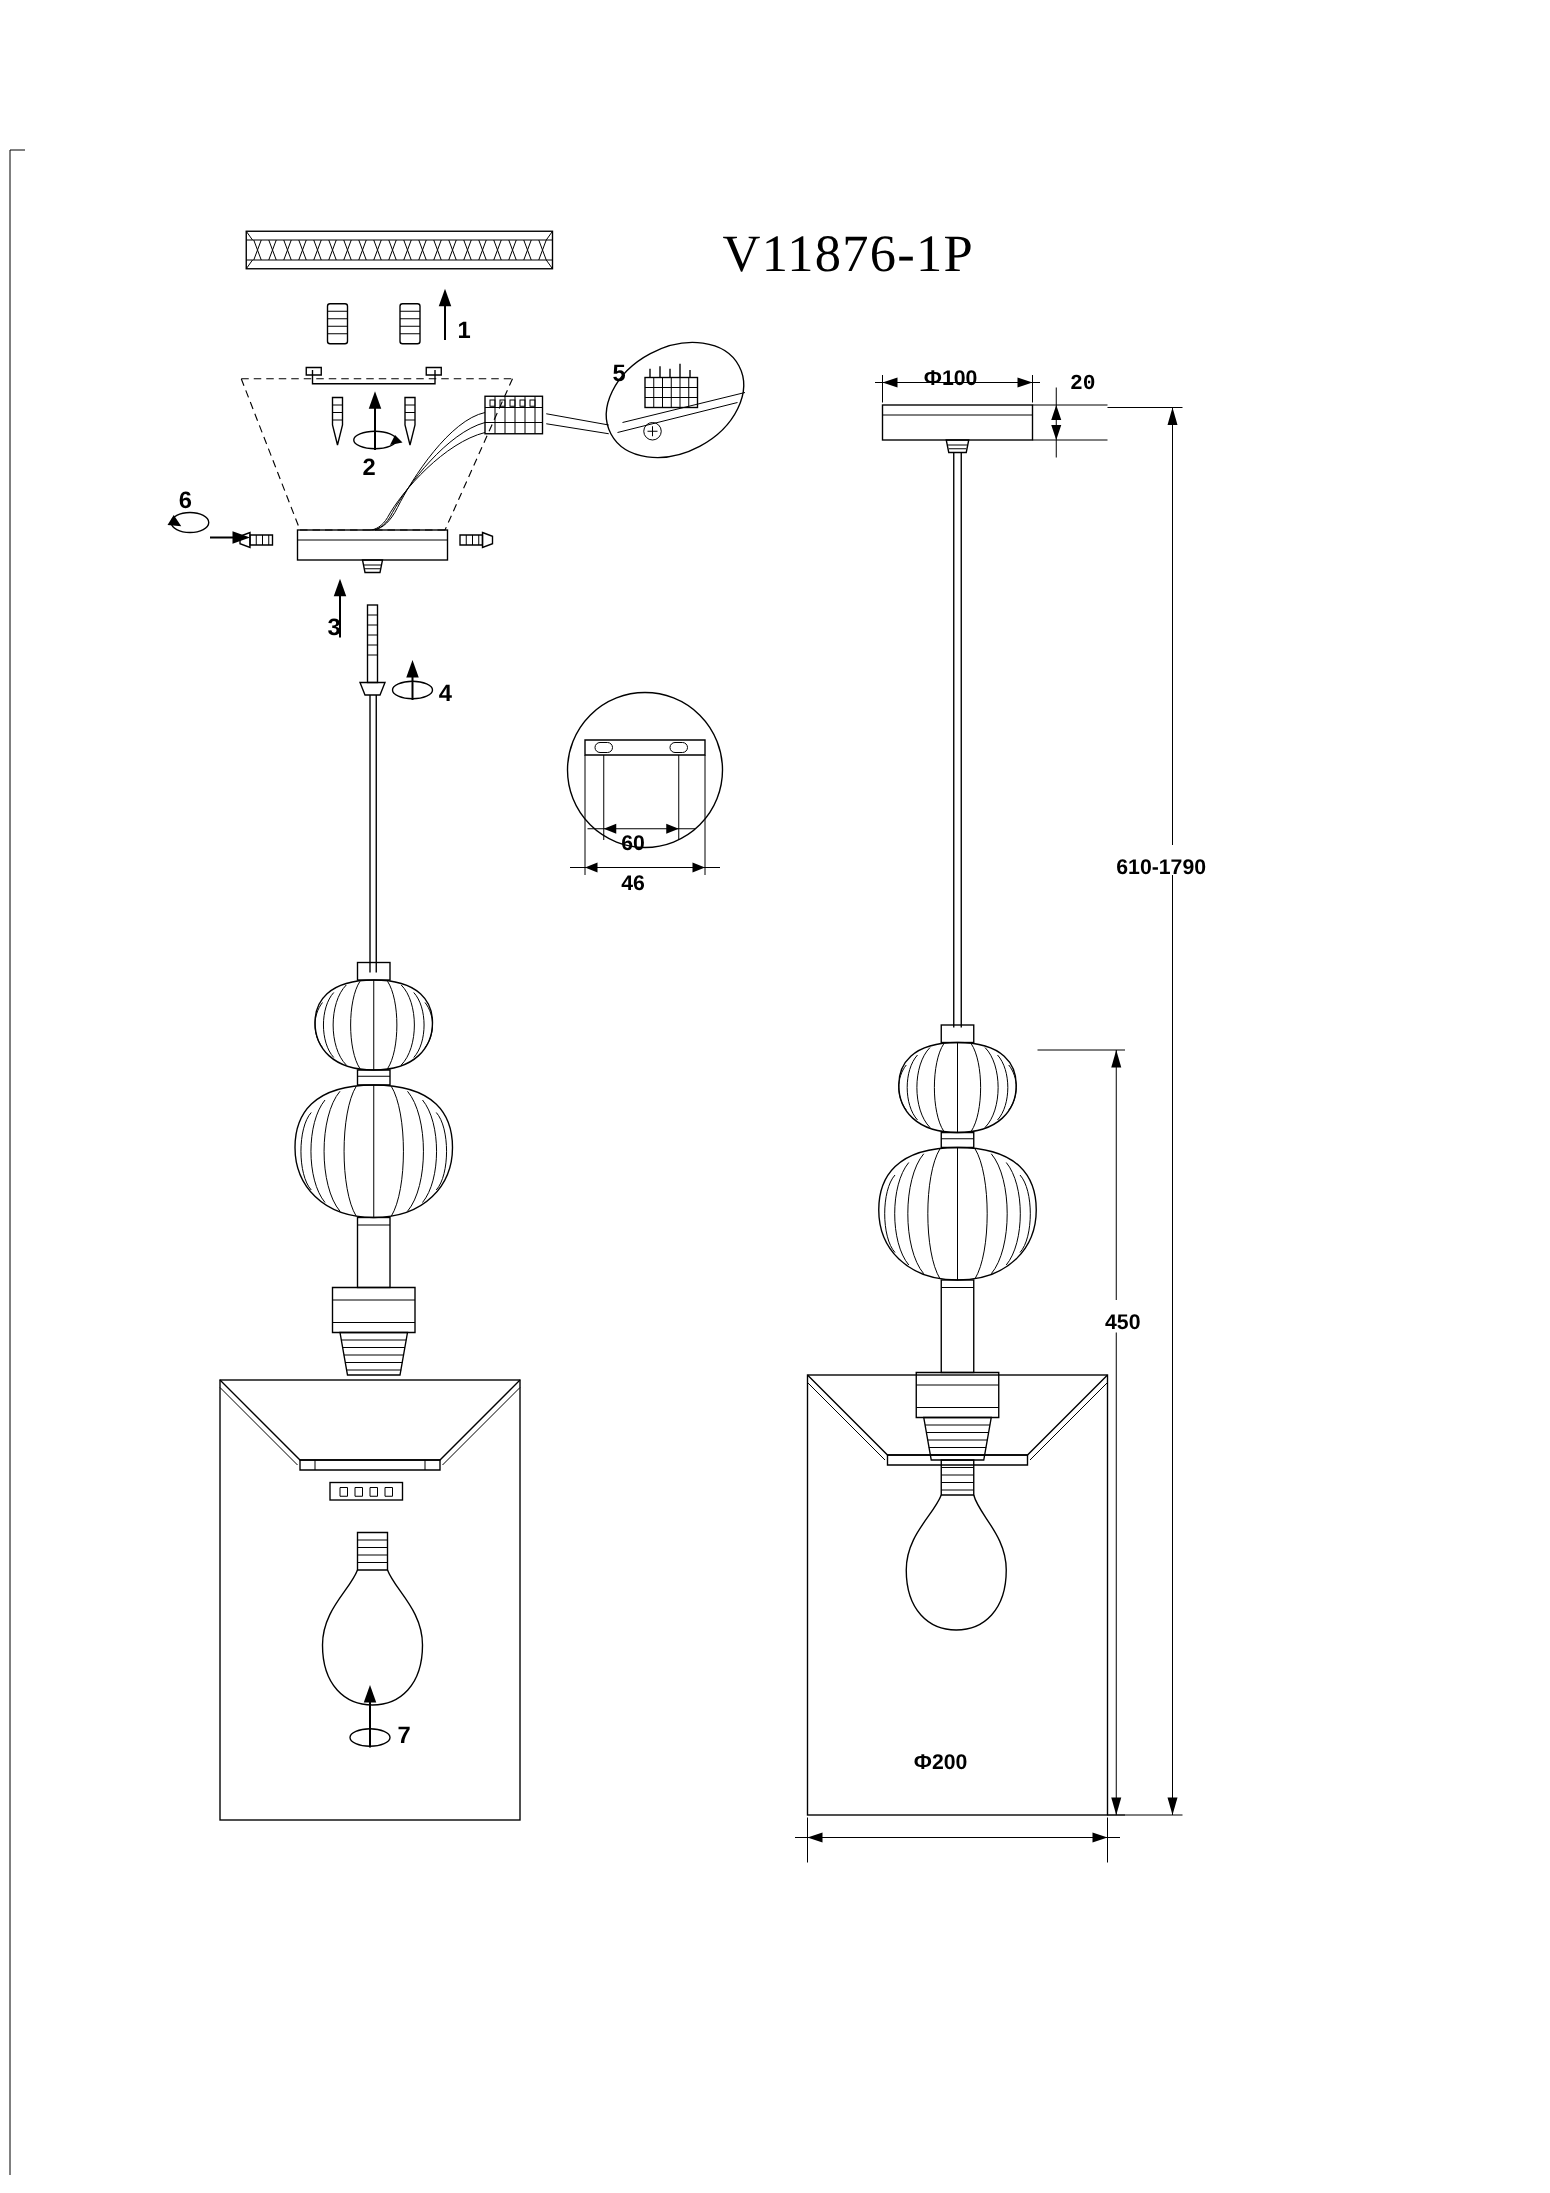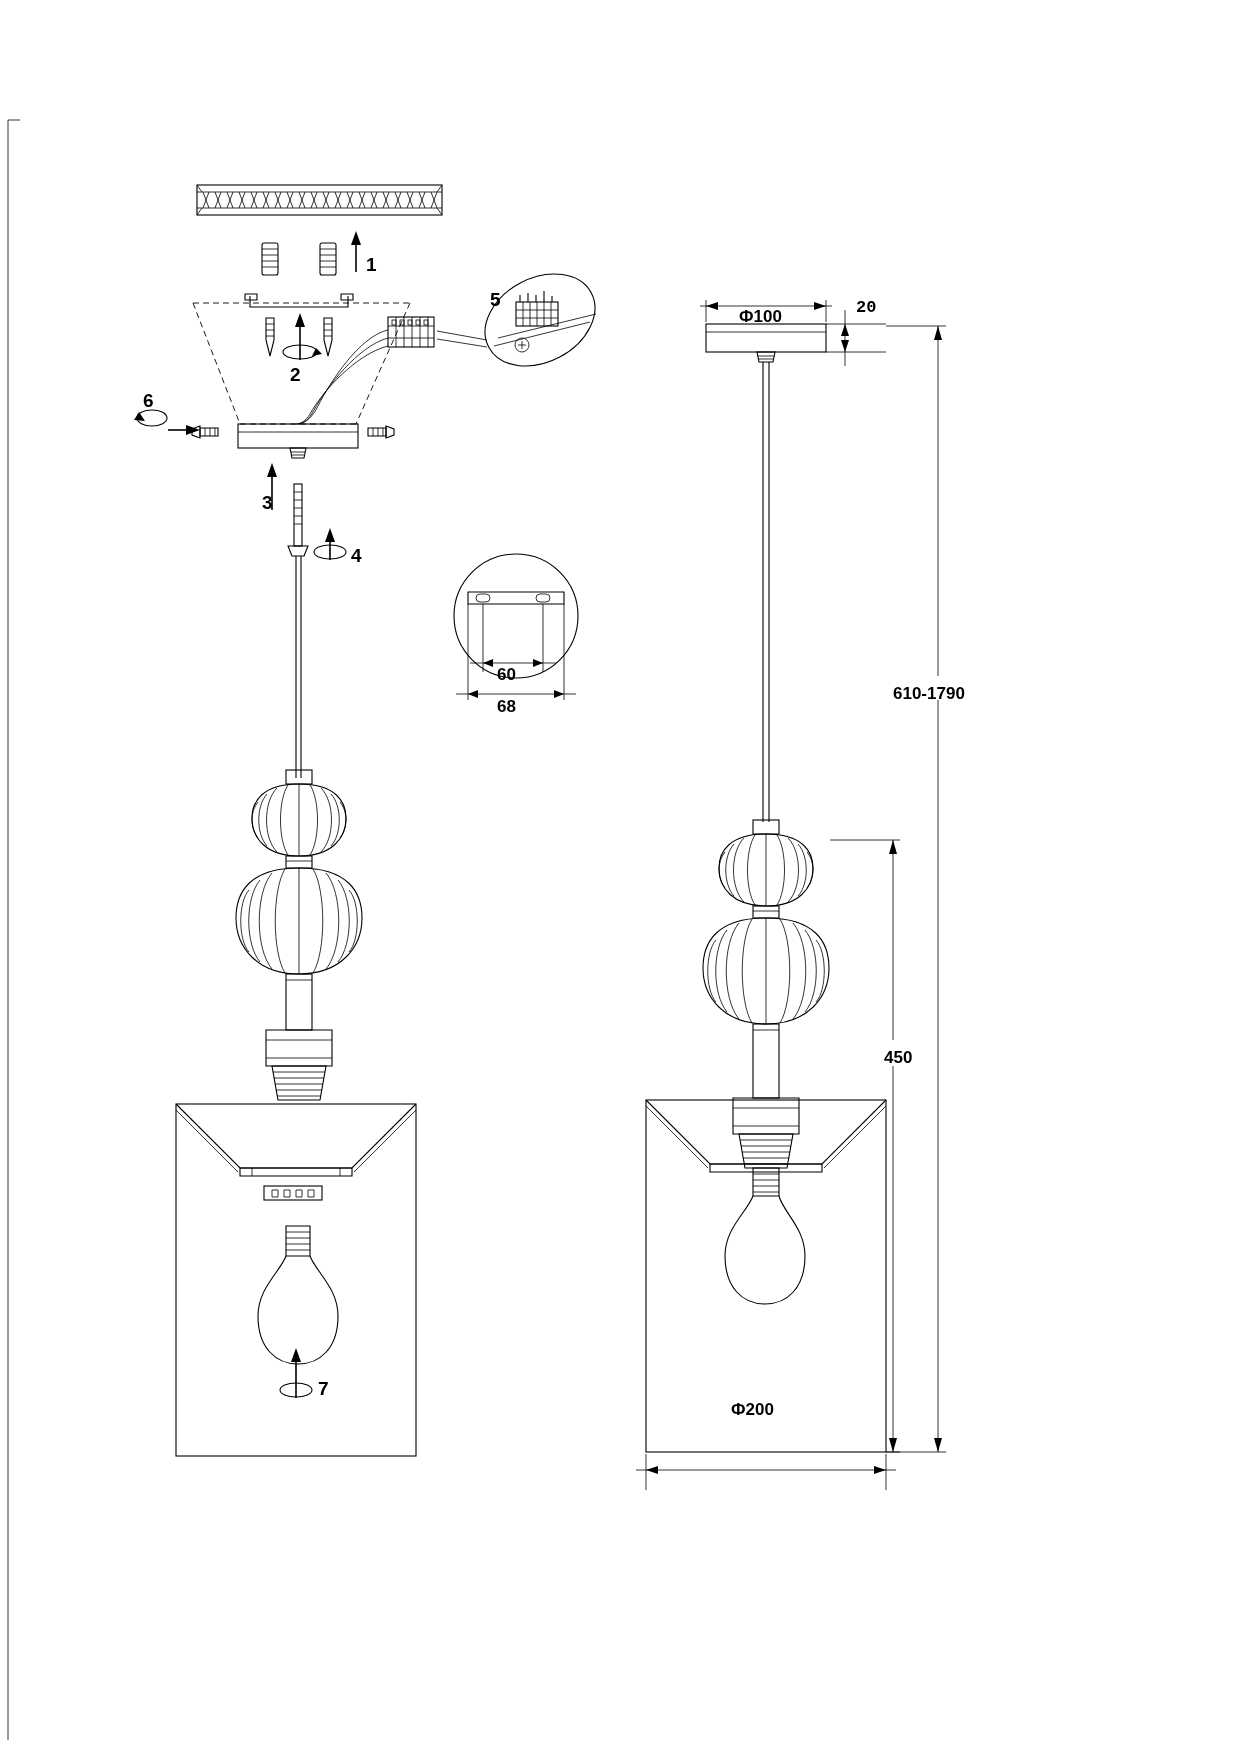--- a/index.html
+++ b/index.html
@@ -52,28 +52,29 @@
   .ln-thin { stroke: #000; fill: none; stroke-width: 0.8; }
   .ln-dash { stroke: #000; fill: none; stroke-width: 0.9; stroke-dasharray: 6 4; }
   .ln-thick { stroke: #000; fill: none; stroke-width: 1.6; }
   .fillblk { fill: #000; stroke: none; }
 </style>
 </head>
 <body>
 
 <div id="sheet">
 
-
-  <div class="dim" style="left:739px; top:293px;margin-top:14px;">Ф100</div>
+  <div class="title">V11876-1P</div>
+
+  <div class="dim" style="left:739px; top:293px;">Ф100</div>
   <div class="dim" style="left:856px; top:298px;font-family:Liberation Mono, monospace;">20</div>
   <div class="dim" style="left:893px; top:684px;">610-1790</div>
   <div class="dim" style="left:884px; top:1048px;">450</div>
   <div class="dim" style="left:731px; top:1400px;">Ф200</div>
   <div class="dim" style="left:497px; top:665px;">60</div>
-  <div class="dim" style="left:497px; top:697px;">68</div>
+  <div class="dim" style="left:497px; top:697px;">46</div>
 
   <div class="step" style="left:366px; top:254px;">1</div>
   <div class="step" style="left:290px; top:364px;">2</div>
   <div class="step" style="left:262px; top:492px;">3</div>
   <div class="step" style="left:351px; top:545px;">4</div>
   <div class="step" style="left:490px; top:289px;">5</div>
   <div class="step" style="left:143px; top:390px;">6</div>
   <div class="step" style="left:318px; top:1378px;">7</div>
 
   <svg width="1240" height="1754" viewBox="0 0 1240 1754" style="position:absolute;left:0;top:0;">

